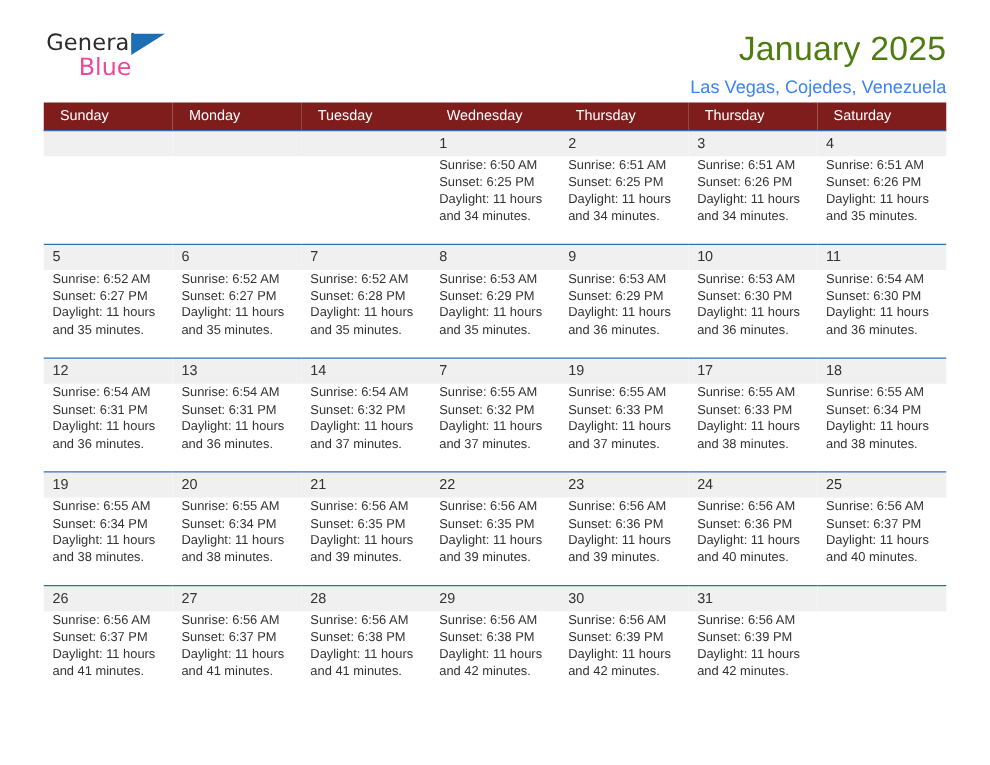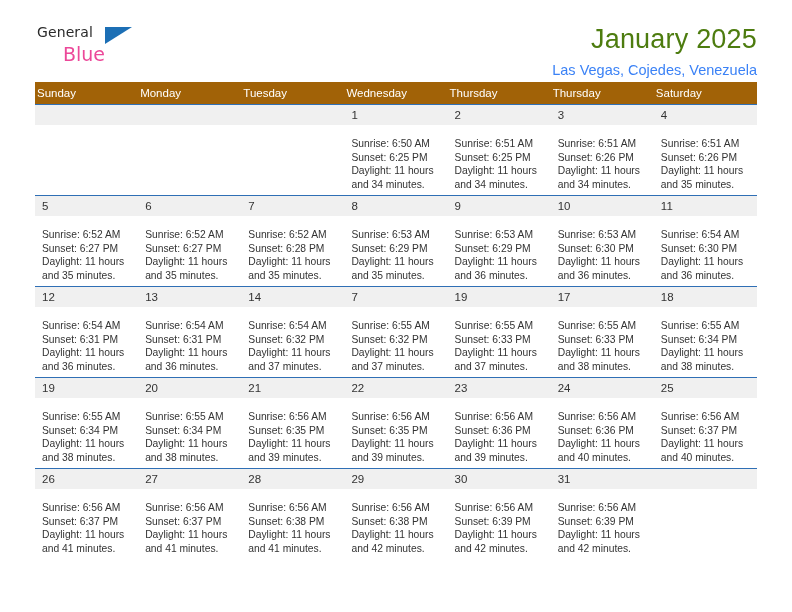--- a/index.html
+++ b/index.html
@@ -34,21 +34,21 @@
     left: 2px;
     top: 24px;
     width: 130px;
     height: 46px;
     user-select: none;
   }
   .logo-general {
     position: absolute;
     left: 0;
     top: 0;
-    font-size: 14px;
+    font-size: 18px;
     letter-spacing: 0.1px;
     color: #2b2b2b;
     font-family: "DejaVu Sans", sans-serif;
     text-align: right;
   }
   .logo-tri {
     position: absolute;
     left: 68px;
     top: 3px;
     width: 0;
@@ -82,26 +82,26 @@
   }
 
   
   table.cal {
     width: 722px;
     border-collapse: collapse;
     table-layout: fixed;
     margin-top: 10px;
   }
   table.cal th {
-    background: #a16207;
+    background: #7f1d1d;
     color: #ffffff;
     font-weight: normal;
     font-size: 11.5px;
     text-align: left;
-    padding: 5px 0 5px 2px;
+    padding: 5px 0 5px 13px;
     height: 11px;
     border: none;
     margin-top: 44px;
   }
   table.cal td {
     vertical-align: top;
     padding: 0;
     border-top: 1.6px solid #2f6fb5;
     border-right: none;
     height: 90px;
@@ -112,21 +112,21 @@
     font-size: 11.5px;
     color: #333333;
     padding: 4px 0 4px 7px;
     line-height: 12px;
     height: 12px;
   }
   .daynum.empty {
     color: transparent;
   }
   .cell-body {
-    padding: 12px 6px 0 7px;
+    padding: 1px 6px 0 7px;
   }
   .cell-body div {
     font-size: 10.3px;
     line-height: 13.6px;
     color: #333333;
     white-space: nowrap;
   }
   .cell-empty .daynum {
     background: #f0f0f0;
   }

